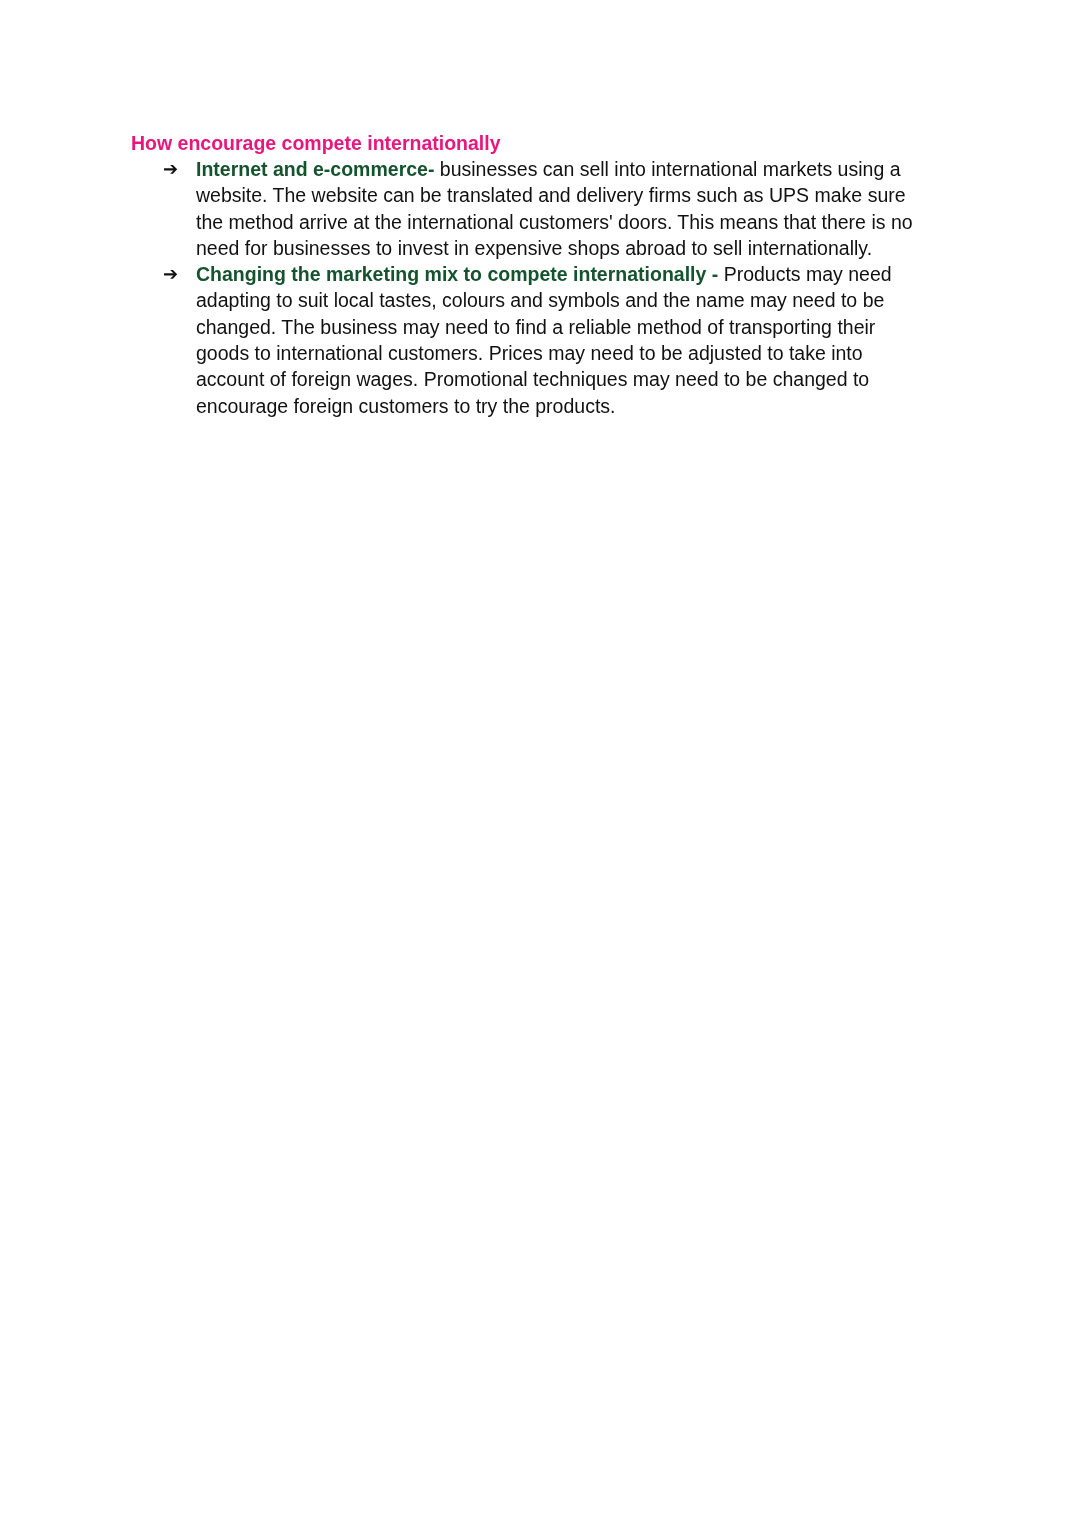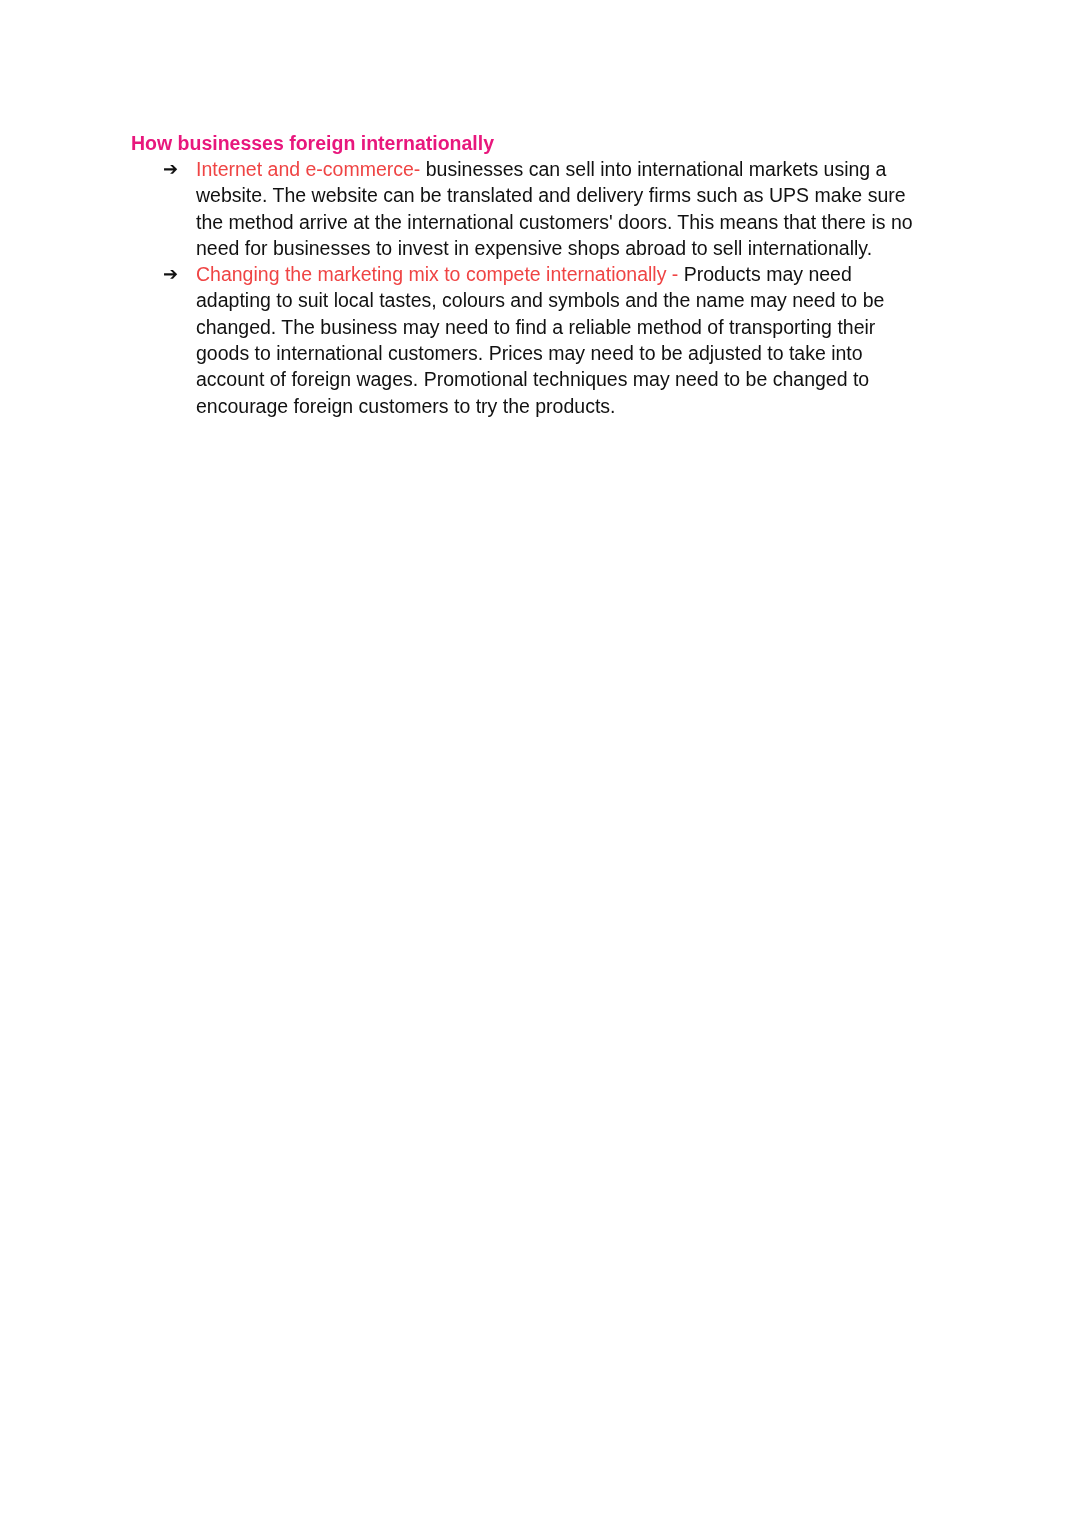--- a/index.html
+++ b/index.html
@@ -3,27 +3,27 @@
 <meta charset="utf-8">
 <style>
   html, body { margin: 0; padding: 0; background: #ffffff; }
   body { width: 1080px; height: 1525px; position: relative; overflow: hidden;
          font-family: "Liberation Sans", sans-serif; color: #111111; }
   .page { position: absolute; left: 131px; top: 130px; width: 800px; }
   .heading { font-size: 19.5px; font-weight: bold; color: #e8177d; line-height: 26px; margin: 0; }
   ul.bullets { list-style: none; margin: 0; padding: 0; }
   li.item { position: relative; padding-left: 65px; font-size: 19.5px; line-height: 26.3px; }
   .arrow { position: absolute; left: 32px; top: 0; font-size: 18px; color: #111; }
-  .term { font-weight: normal; color: #ef4444; }
+  .term { font-weight: bold; color: #14532d; }
 </style>
 </head>
 <body>
 
 <div class="page">
-  <p class="heading">How businesses foreign internationally</p>
+  <p class="heading">How encourage compete internationally</p>
   <ul class="bullets">
     <li class="item">
       <span class="arrow">➔</span>
       <span class="term">Internet and e-commerce-</span><span> businesses can sell into international markets using a website. The website can be translated and delivery firms such as UPS make sure the method arrive at the international customers' doors. This means that there is no need for businesses to invest in expensive shops abroad to sell internationally.</span>
     </li>
     <li class="item">
       <span class="arrow">➔</span>
       <span class="term">Changing the marketing mix to compete internationally -</span><span> Products may need adapting to suit local tastes, colours and symbols and the name may need to be changed. The business may need to find a reliable method of transporting their goods to international customers. Prices may need to be adjusted to take into account of foreign wages. Promotional techniques may need to be changed to encourage foreign customers to try the products.</span>
     </li>
   </ul>

